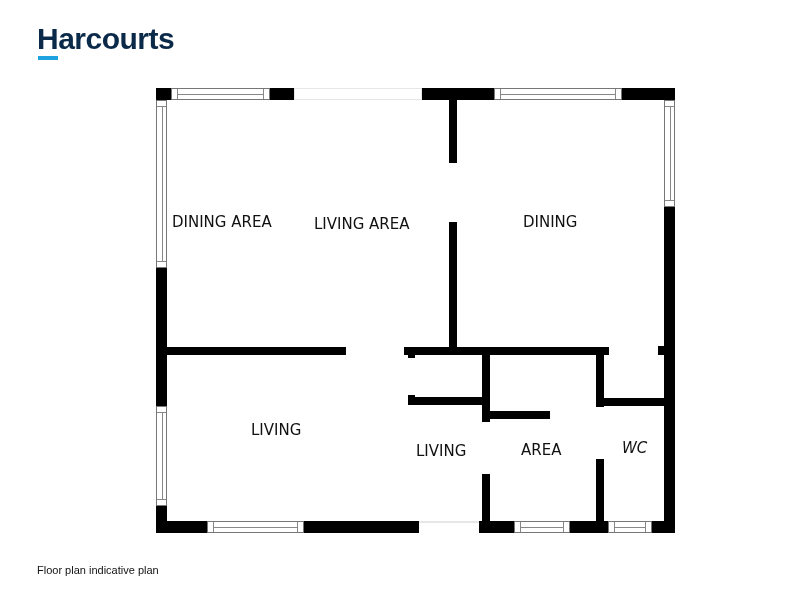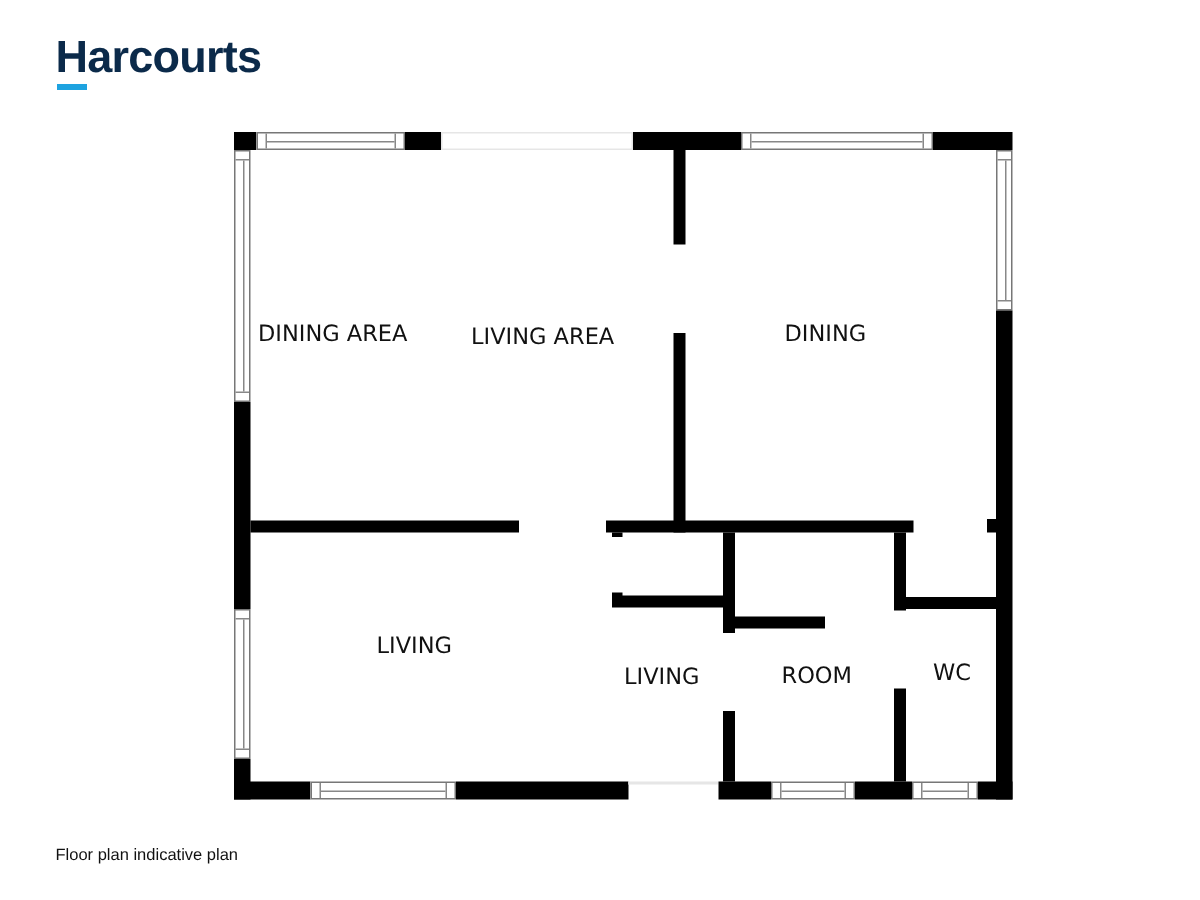--- a/index.html
+++ b/index.html
@@ -71,17 +71,17 @@
 
   <div class="w" style="left:596px;top:355px;width:8px;height:52px;"></div>
   <div class="w" style="left:604px;top:398px;width:60px;height:8px;"></div>
   <div class="w" style="left:596px;top:459px;width:8px;height:62px;"></div>
 
   <div class="label" style="left:172px;top:213px;">DINING AREA</div>
   <div class="label" style="left:314px;top:215px;">LIVING AREA</div>
   <div class="label" style="left:523px;top:213px;">DINING</div>
   <div class="label" style="left:251px;top:421px;">LIVING</div>
   <div class="label" style="left:416px;top:442px;">LIVING</div>
-  <div class="label" style="left:521px;top:441px;">ROOM</div>
-  <div class="label" style="left:622px;top:439px;">WC</div>
+  <div class="label" style="left:521px;top:441px;">AREA</div>
+  <div class="label" style="left:622px;top:439px;font-style:italic;">WC</div>
 </div>
 
 <div class="footnote">Floor plan indicative plan</div>
 
 </body></html>

